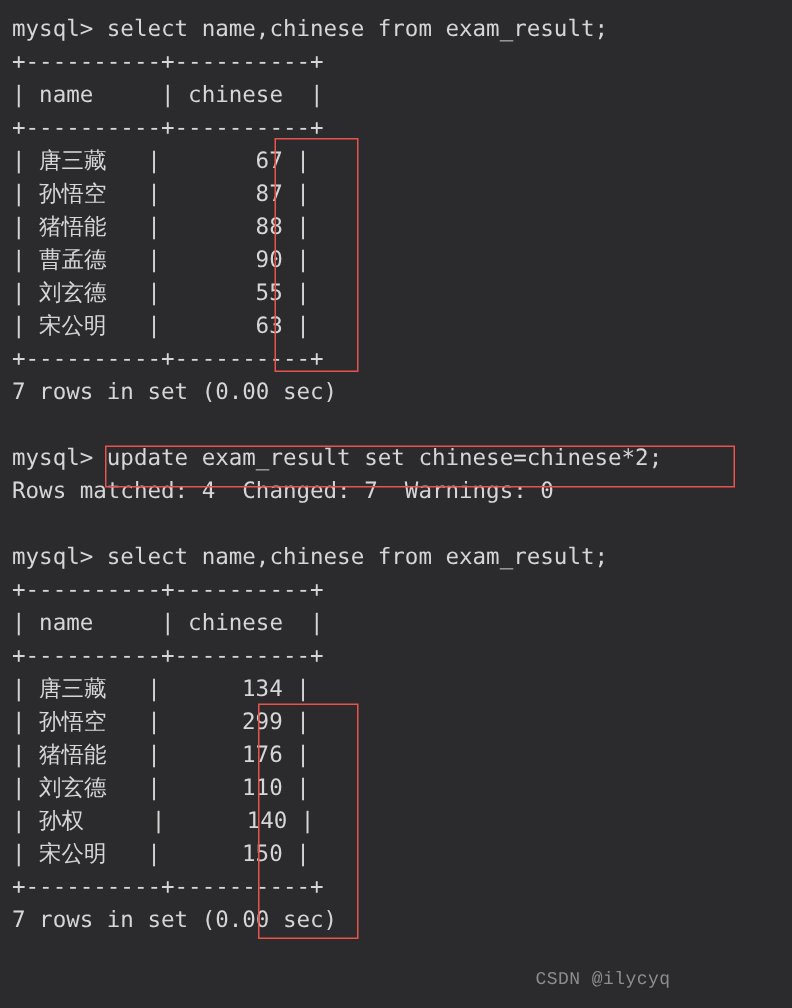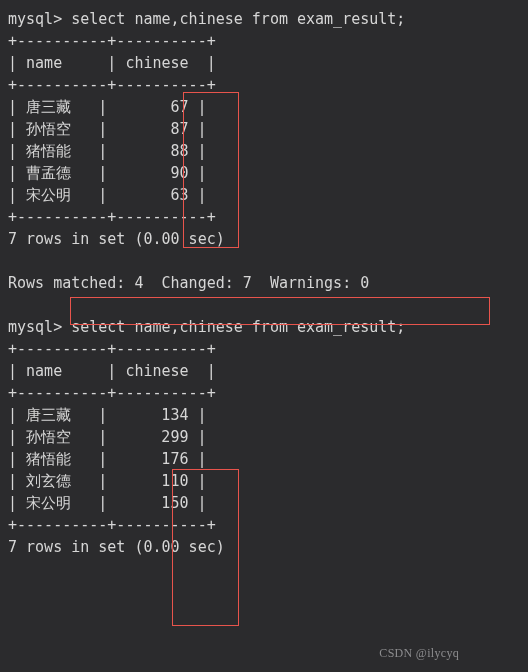--- a/index.html
+++ b/index.html
@@ -58,59 +58,62 @@
     height: 28px;
   }
   #hl-col2 {
     left: 172px;
     top: 469px;
     width: 67px;
     height: 157px;
   }
   #watermark {
     position: absolute;
-    right: 2px;
+    right: 14px;
     bottom: 8px;
     color: #8d8d8f;
     font-size: 12px;
-    font-family: Liberation Serif, serif;
+    font-family: Liberation Mono, monospace;
     letter-spacing: 0.3px;
   }
 </style>
 </head>
 <body>
 
 <div id="terminal">
 
   <div class="line">mysql&gt; select name,chinese from exam_result;</div>
   <div class="line">+----------+----------+</div>
   <div class="line">| name     | chinese  |</div>
   <div class="line">+----------+----------+</div>
   <div class="line">| 唐三藏   |       67 |</div>
   <div class="line">| 孙悟空   |       87 |</div>
   <div class="line">| 猪悟能   |       88 |</div>
   <div class="line">| 曹孟德   |       90 |</div>
+  <div class="line">| 刘玄德   |       55 |</div>
   <div class="line">| 宋公明   |       63 |</div>
   <div class="line">+----------+----------+</div>
   <div class="line">7 rows in set (0.00 sec)</div>
 
   <div class="line blank"></div>
 
+  <div class="line">mysql&gt; update exam_result set chinese=chinese*2;</div>
   <div class="line">Rows matched: 4  Changed: 7  Warnings: 0</div>
 
   <div class="line blank"></div>
 
   <div class="line">mysql&gt; select name,chinese from exam_result;</div>
   <div class="line">+----------+----------+</div>
   <div class="line">| name     | chinese  |</div>
   <div class="line">+----------+----------+</div>
   <div class="line">| 唐三藏   |      134 |</div>
   <div class="line">| 孙悟空   |      299 |</div>
   <div class="line">| 猪悟能   |      176 |</div>
   <div class="line">| 刘玄德   |      110 |</div>
+  <div class="line">| 孙权     |      140 |</div>
   <div class="line">| 宋公明   |      150 |</div>
   <div class="line">+----------+----------+</div>
   <div class="line">7 rows in set (0.00 sec)</div>
 
   <div class="hl" id="hl-col1"></div>
   <div class="hl" id="hl-update"></div>
   <div class="hl" id="hl-col2"></div>
 
   <div id="watermark">CSDN @ilycyq</div>
 

